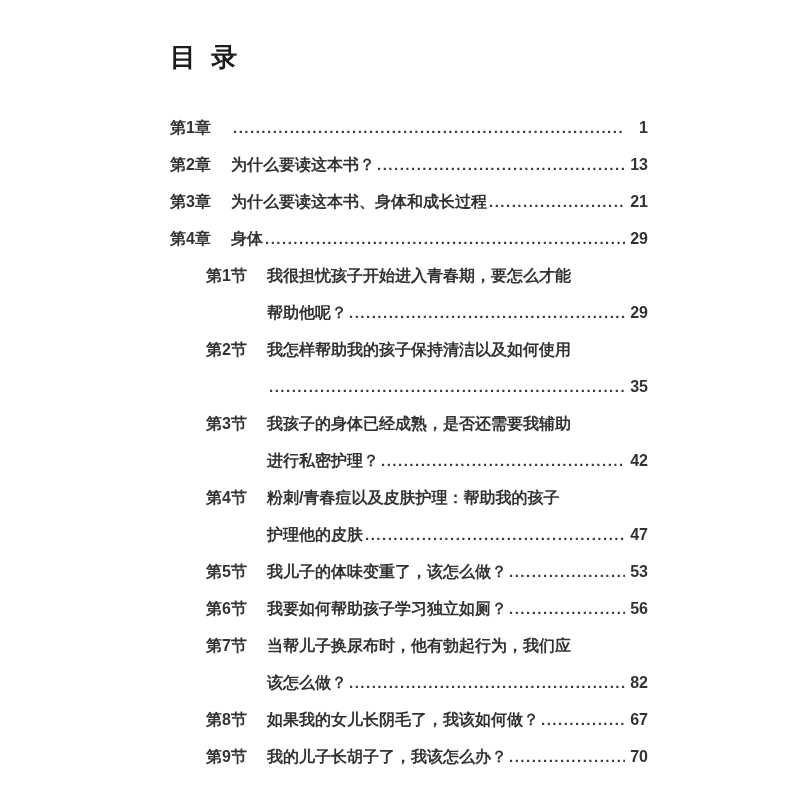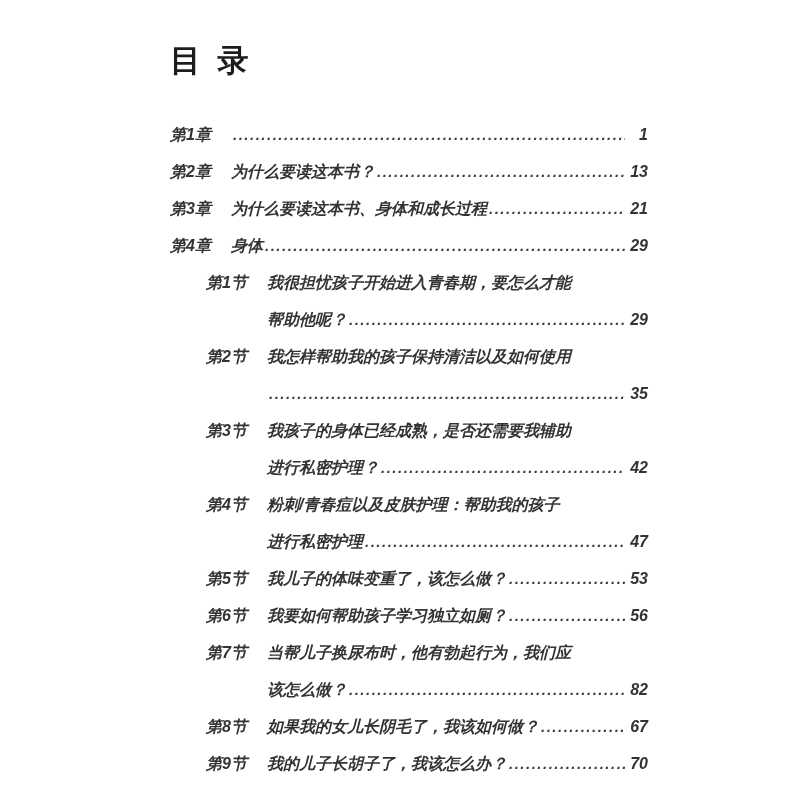--- a/index.html
+++ b/index.html
@@ -13,36 +13,35 @@
     color: #2e2e2e;
     overflow: hidden;
   }
   .page {
     position: absolute;
     left: 170px;
     top: 40px;
     width: 478px;
   }
   .title {
-    font-size: 31px;
+    font-size: 26px;
     font-weight: bold;
     letter-spacing: 4px;
     color: #1c1c1c;
     margin: 0 0 34px 0;
   }
   .entries { width: 100%; }
   .row {
     display: flex;
     align-items: baseline;
     font-size: 16px;
     font-weight: bold;
     line-height: 37px;
     white-space: nowrap;
     color: #333333;
-    font-style: italic;
   }
   .row .label {
     flex: none;
     width: 48px;
     margin-right: 13px;
   }
   .row.section { padding-left: 36px; }
   .text { flex: none; }
   .dots {
     flex: 1 1 auto;
@@ -116,21 +115,21 @@
         <span class="text">进行私密护理？</span>
         <span class="dots">............................................................................................................................................</span>
         <span class="pagenum">42</span>
       </div>
       <div class="row section">
         <span class="label">第4节</span>
         <span class="text">粉刺/青春痘以及皮肤护理：帮助我的孩子</span>
       </div>
       <div class="row section">
         <span class="label"></span>
-        <span class="text">进行私密护理</span>
+        <span class="text">护理他的皮肤</span>
         <span class="dots">............................................................................................................................................</span>
         <span class="pagenum">47</span>
       </div>
       <div class="row section">
         <span class="label">第5节</span>
         <span class="text">我儿子的体味变重了，该怎么做？</span>
         <span class="dots">............................................................................................................................................</span>
         <span class="pagenum">53</span>
       </div>
       <div class="row section">

